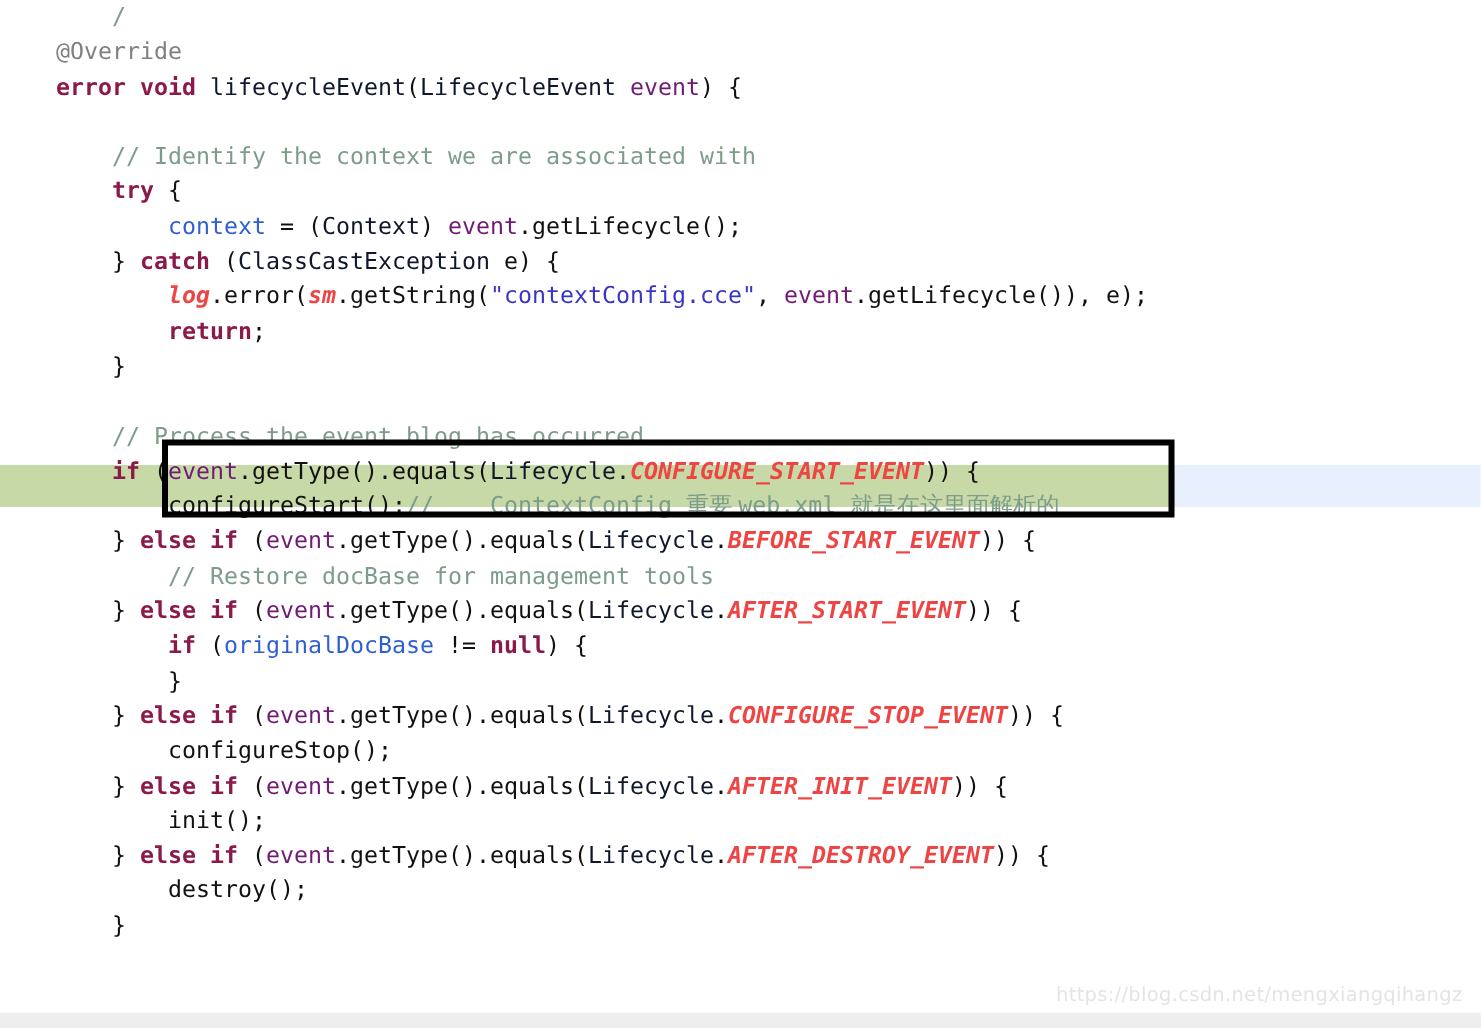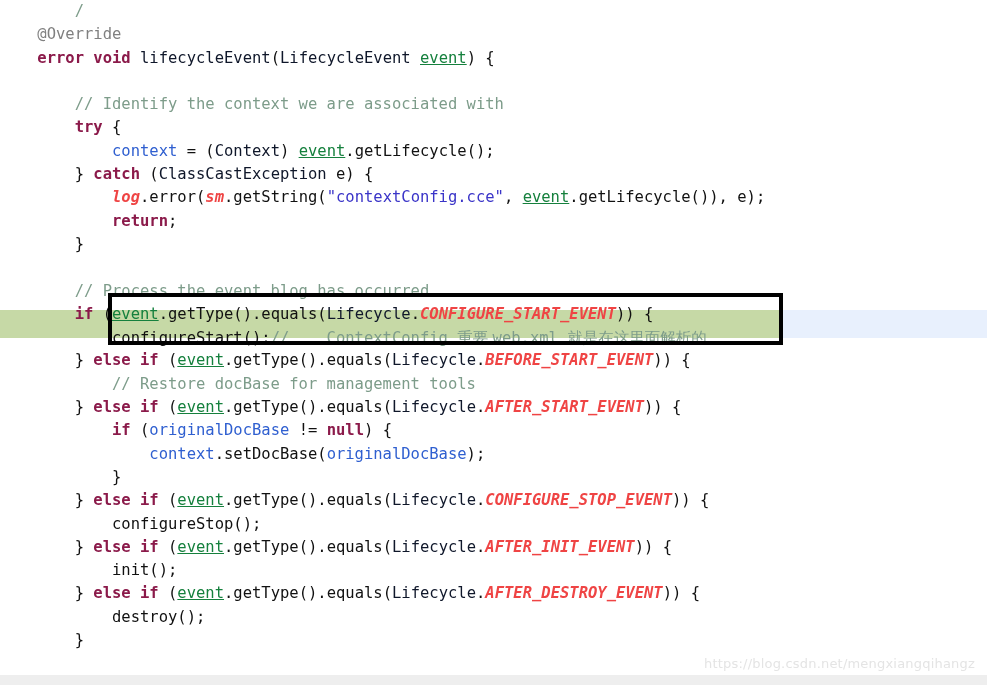--- a/index.html
+++ b/index.html
@@ -57,26 +57,26 @@
     white-space: pre;
     font-size: 15.5px;
     font-family: "DejaVu Sans Mono", "Liberation Mono", monospace;
     color: #111111;
     letter-spacing: 0px;
   }
 
   
   .kw      { color: #8b1a4a; font-weight: bold; }          
   .cmt     { color: #7d9c8a; }                              
-  .cmt-cn  { color: #7d9c8a; font-family: Liberation Sans, sans-serif; }
+  .cmt-cn  { color: #7d9c8a; font-family: Liberation Serif, serif; }
   .ann     { color: #808080; }                              
   .str     { color: #3a34c8; }                              
   .fld     { color: #2f5fd0; }                              
   .stat    { color: #ef4444; font-weight: bold; font-style: italic; } 
-  .param   { color: #15803d; text-decoration: underline; }                              
+  .param   { color: #701a75; }                              
   .type    { color: #0f172a; }                              
   .plain   { color: #111111; }
 
   
   #annotation-box {
     position: absolute;
     left: 108px;
     top: 293px;
     width: 675px;
     height: 52px;
@@ -148,21 +148,20 @@
 
     <div class="line"><span class="plain">        } </span><span class="kw">else</span><span class="plain"> </span><span class="kw">if</span><span class="plain"> (</span><span class="param">event</span><span class="plain">.getType().equals(</span><span class="type">Lifecycle</span><span class="plain">.</span><span class="stat">BEFORE_START_EVENT</span><span class="plain">)) {</span></div>
 
 
     <div class="line"><span class="plain">            </span><span class="cmt">// Restore docBase for management tools</span></div>
 
     <div class="line"><span class="plain">        } </span><span class="kw">else</span><span class="plain"> </span><span class="kw">if</span><span class="plain"> (</span><span class="param">event</span><span class="plain">.getType().equals(</span><span class="type">Lifecycle</span><span class="plain">.</span><span class="stat">AFTER_START_EVENT</span><span class="plain">)) {</span></div>
 
     <div class="line"><span class="plain">            </span><span class="kw">if</span><span class="plain"> (</span><span class="fld">originalDocBase</span><span class="plain"> != </span><span class="kw">null</span><span class="plain">) {</span></div>
 
-    <div class="line"><span class="plain">                </span><span class="fld">context</span><span class="plain">.setDocBase(</span><span class="fld">originalDocBase</span><span class="plain">);</span></div>
 
     <div class="line"><span class="plain">            }</span></div>
 
     <div class="line"><span class="plain">        } </span><span class="kw">else</span><span class="plain"> </span><span class="kw">if</span><span class="plain"> (</span><span class="param">event</span><span class="plain">.getType().equals(</span><span class="type">Lifecycle</span><span class="plain">.</span><span class="stat">CONFIGURE_STOP_EVENT</span><span class="plain">)) {</span></div>
 
     <div class="line"><span class="plain">            configureStop();</span></div>
 
     <div class="line"><span class="plain">        } </span><span class="kw">else</span><span class="plain"> </span><span class="kw">if</span><span class="plain"> (</span><span class="param">event</span><span class="plain">.getType().equals(</span><span class="type">Lifecycle</span><span class="plain">.</span><span class="stat">AFTER_INIT_EVENT</span><span class="plain">)) {</span></div>
 
     <div class="line"><span class="plain">            init();</span></div>

